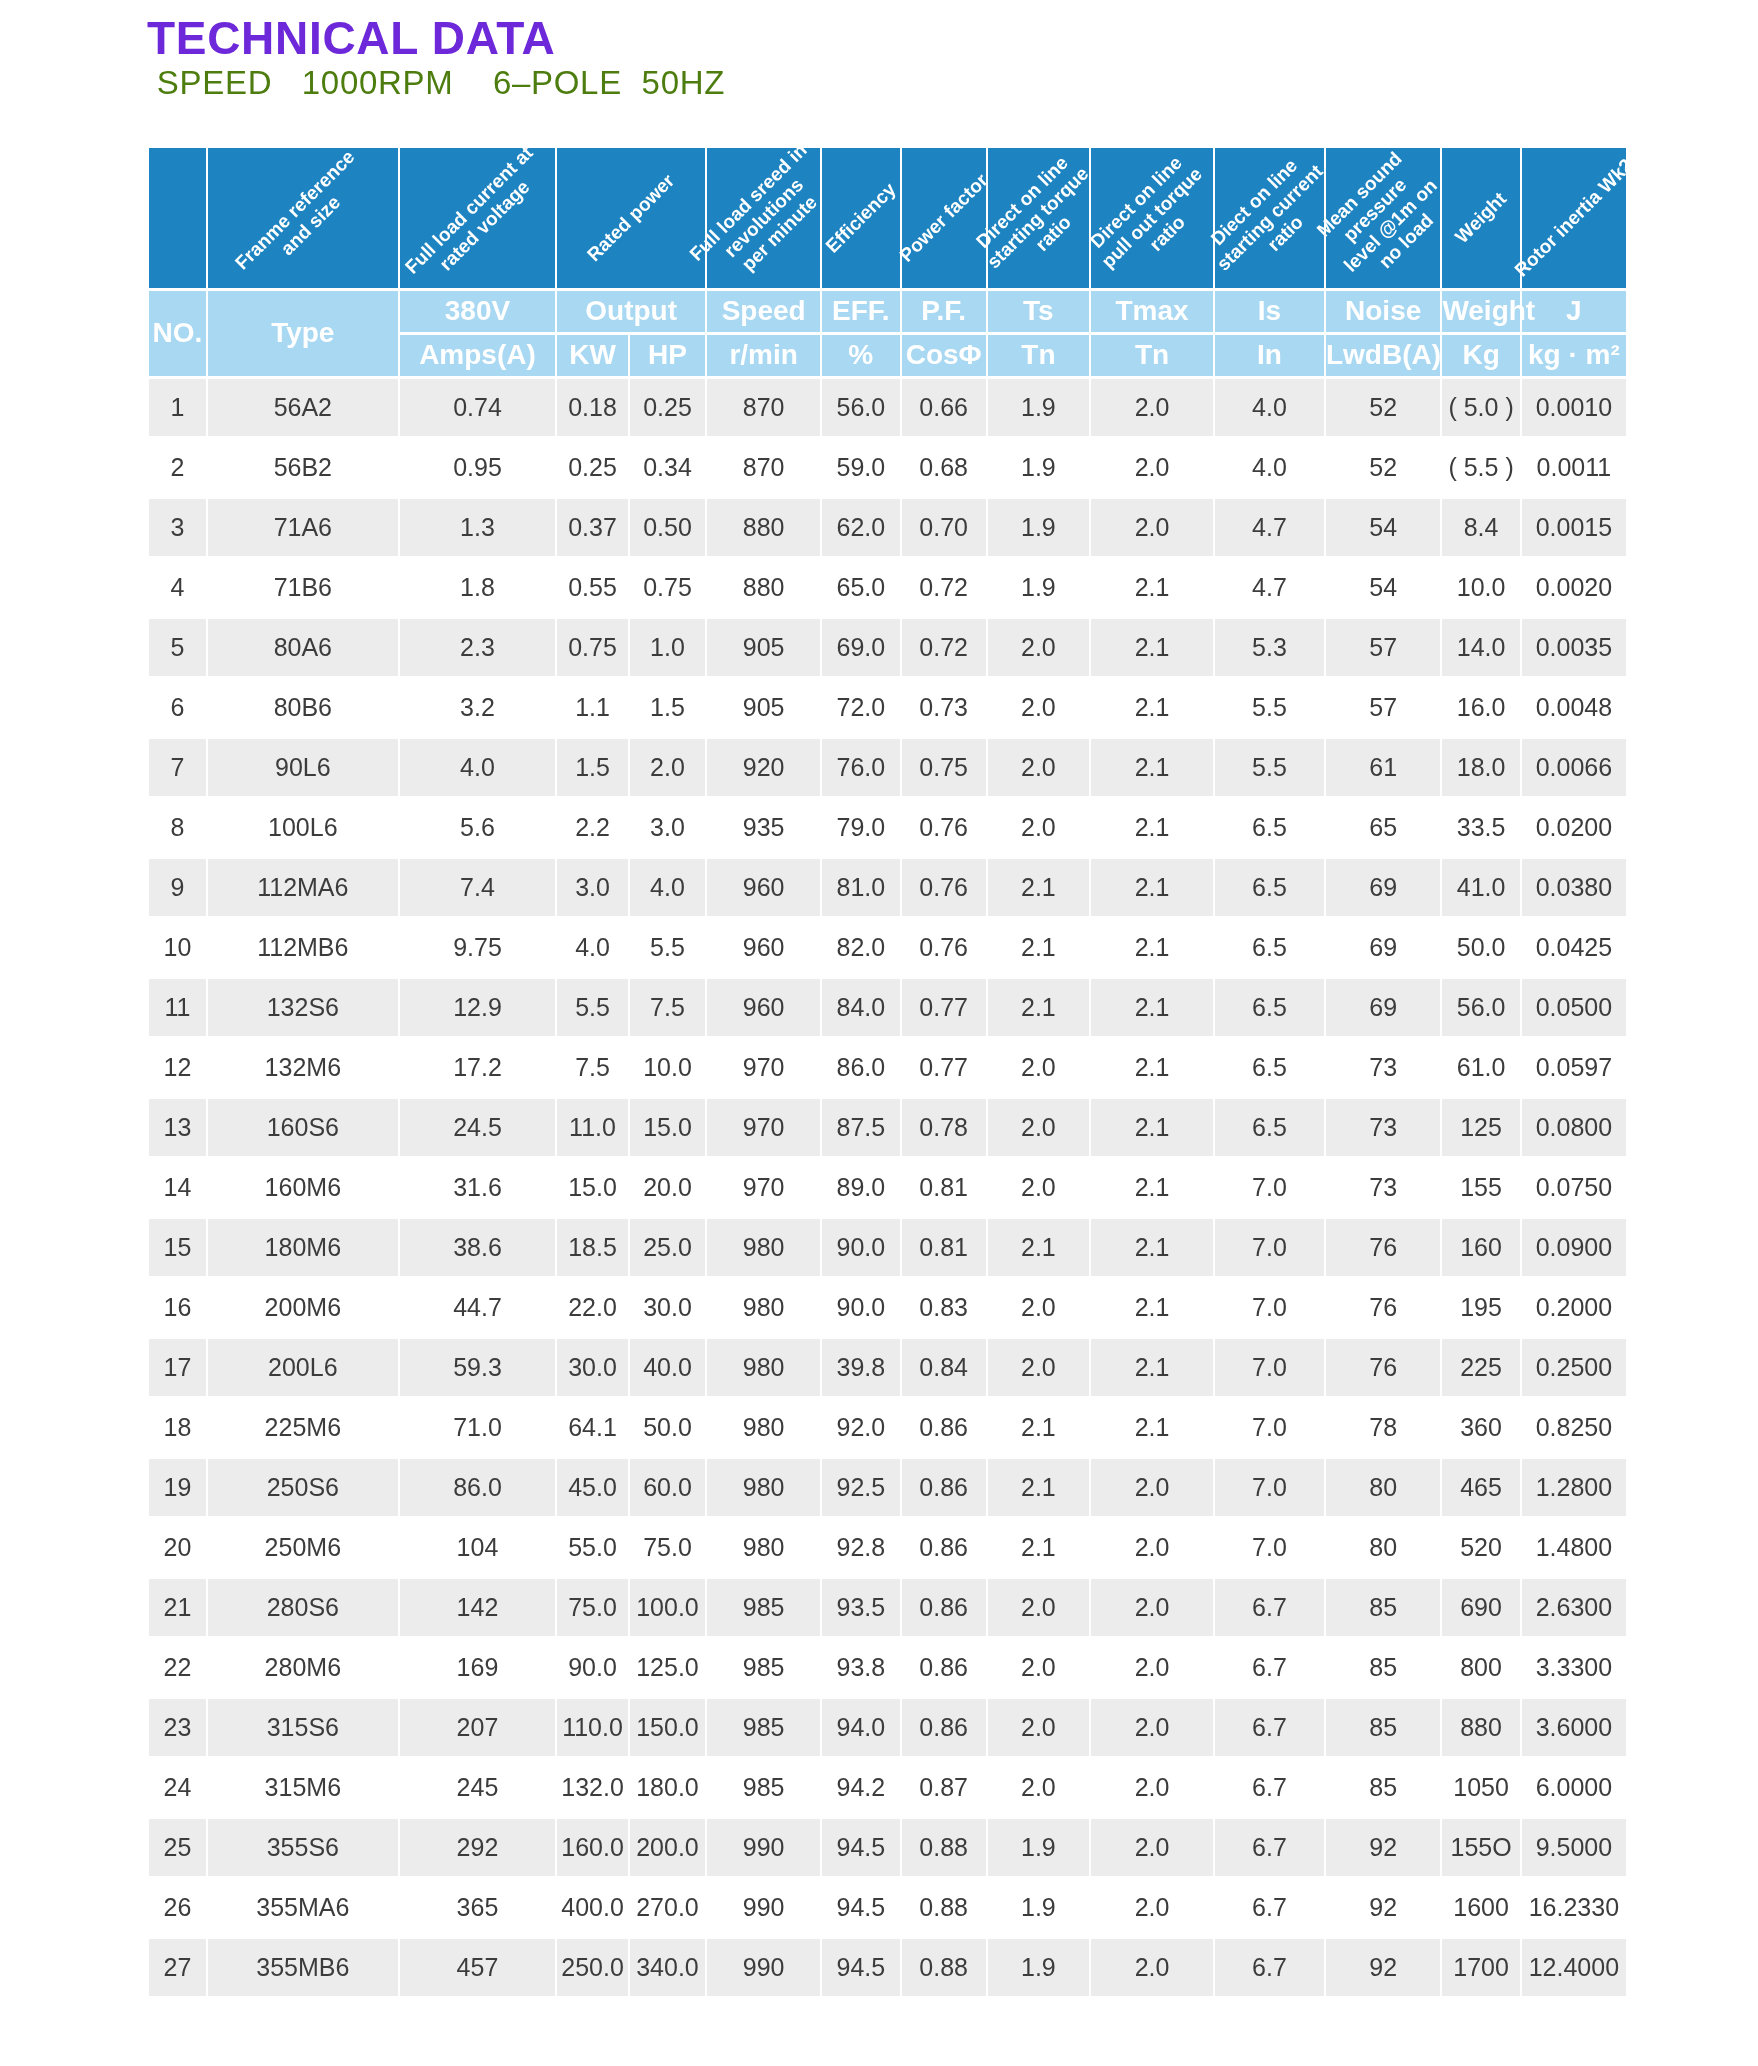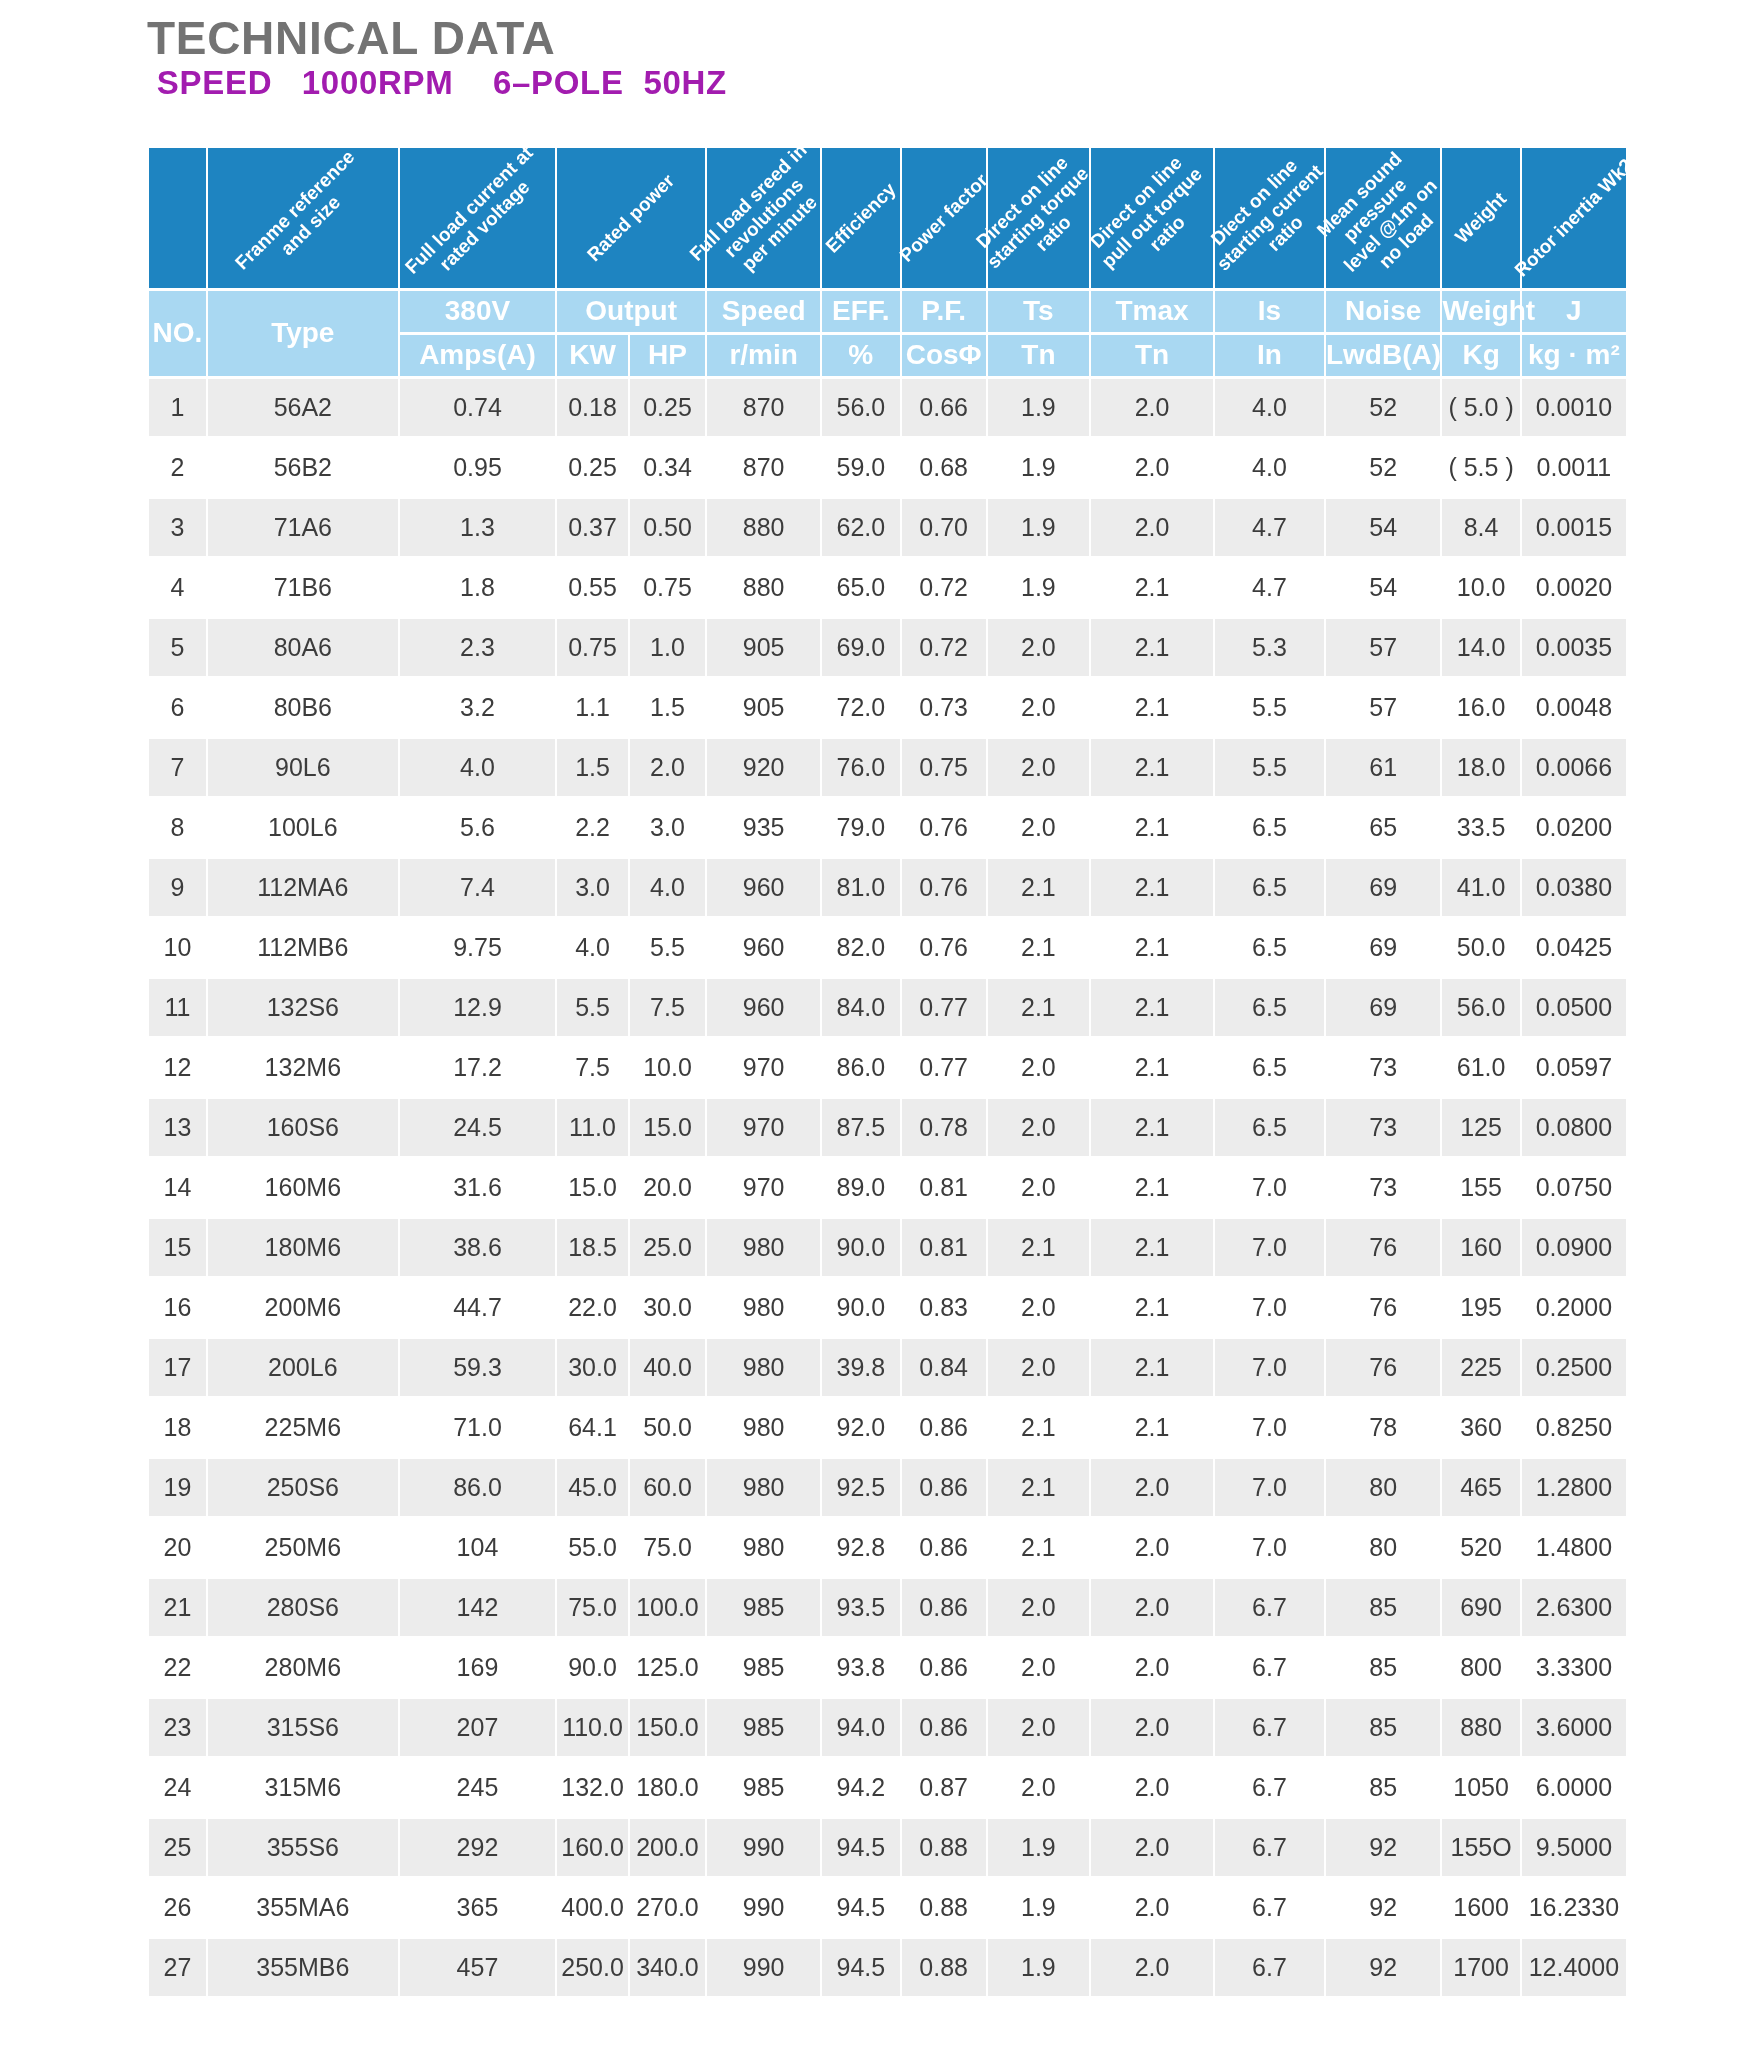--- a/index.html
+++ b/index.html
@@ -4,31 +4,31 @@
 <style>
   html, body { margin: 0; padding: 0; background: #ffffff; }
   body {
     width: 1758px; height: 2066px;
     font-family: "Liberation Sans", sans-serif;
     position: relative; overflow: hidden;
   }
   .page { padding: 12.6px 130px 0 147px; }
 
   .title {
-    color: #737373;
+    color: #6d28d9;
     font-size: 46px;
     font-weight: 700;
     letter-spacing: 0.7px;
     line-height: 50px;
     white-space: pre;
   }
   .subtitle {
-    color: #a21caf;
+    color: #4d7c0f;
     font-size: 33px;
-    font-weight: 700;
+    font-weight: 400;
     line-height: 38px;
     margin-top: 1.4px;
     margin-left: 9.8px;
     letter-spacing: 0.7px;
     white-space: pre;
   }
 
   table.spec {
     margin-top: 43px;
     width: 1481px;

